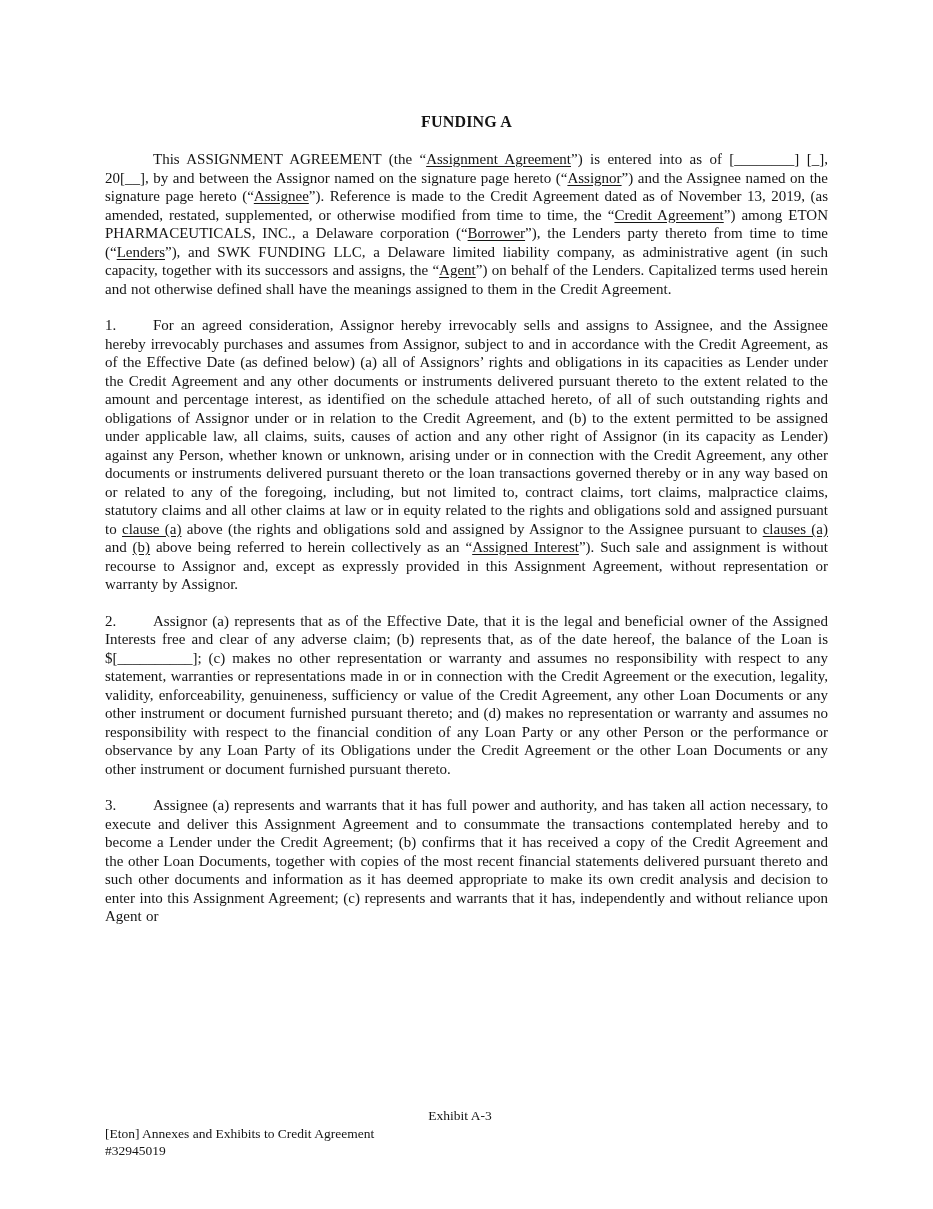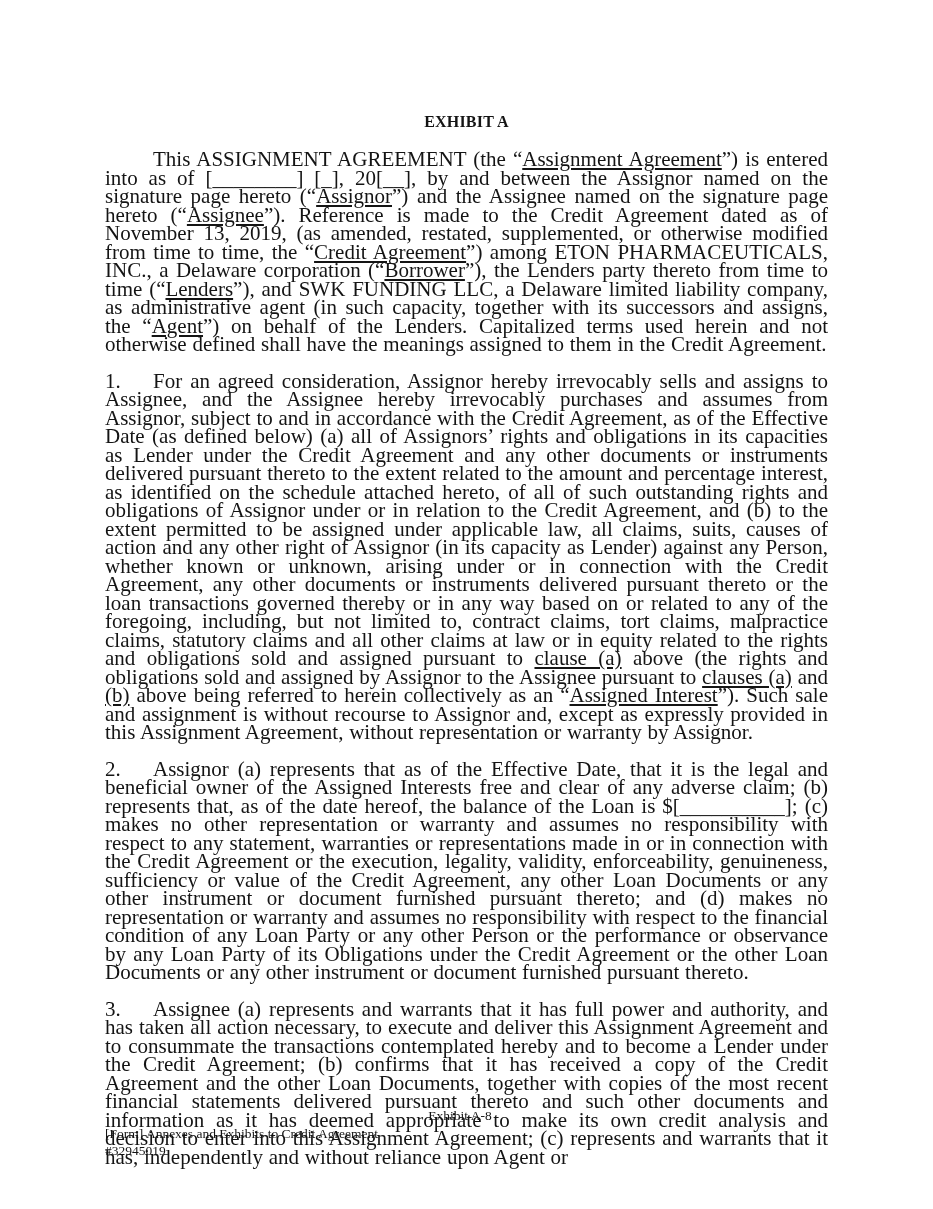--- a/index.html
+++ b/index.html
@@ -28,21 +28,21 @@
     letter-spacing: 0.2px;
   }
   .subtitle {
     text-align: center;
     font-weight: bold;
     font-size: 15px;
     line-height: 19px;
     margin-bottom: 24px;
   }
   .para {
-    font-size: 21px;
+    font-size: 15px;
     line-height: 18.5px;
     text-align: justify;
     margin-bottom: 18px;
     word-spacing: 0.5px;
   }
   .para.indent { text-indent: 48px; }
   .para-num {
     display: inline-block;
     width: 48px;
     text-indent: 0;
@@ -62,27 +62,27 @@
     top: 1126px;
     left: 105px;
     font-size: 13.5px;
     line-height: 16.5px;
   }
 </style>
 </head>
 <body>
 
 <div class="page">
-  <div class="title">EXHIBIT A</div>
+  <div class="title">FUNDING A</div>
   <div id="doc-body">
       <p class="para indent"><span>This ASSIGNMENT AGREEMENT (the “</span><span class="u">Assignment Agreement</span><span>”) is entered into as of [________] [_], 20[__], by and between the Assignor named on the signature page hereto (“</span><span class="u">Assignor</span><span>”) and the Assignee named on the signature page hereto (“</span><span class="u">Assignee</span><span>”).  Reference is made to the Credit Agreement dated as of November 13, 2019, (as amended, restated, supplemented, or otherwise modified from time to time, the “</span><span class="u">Credit Agreement</span><span>”) among ETON PHARMACEUTICALS, INC., a Delaware corporation (“</span><span class="u">Borrower</span><span>”), the Lenders party thereto from time to time (“</span><span class="u">Lenders</span><span>”), and SWK FUNDING LLC, a Delaware limited liability company, as administrative agent (in such capacity, together with its successors and assigns, the “</span><span class="u">Agent</span><span>”) on behalf of the Lenders.  Capitalized terms used herein and not otherwise defined shall have the meanings assigned to them in the Credit Agreement.</span></p>
       <p class="para"><span class="para-num">1.</span><span>For an agreed consideration, Assignor hereby irrevocably sells and assigns to Assignee, and the Assignee hereby irrevocably purchases and assumes from Assignor, subject to and in accordance with the Credit Agreement, as of the Effective Date (as defined below) (a) all of Assignors’ rights and obligations in its capacities as Lender under the Credit Agreement and any other documents or instruments delivered pursuant thereto to the extent related to the amount and percentage interest, as identified on the schedule attached hereto, of all of such outstanding rights and obligations of Assignor under or in relation to the Credit Agreement, and (b) to the extent permitted to be assigned under applicable law, all claims, suits, causes of action and any other right of Assignor (in its capacity as Lender) against any Person, whether known or unknown, arising under or in connection with the Credit Agreement, any other documents or instruments delivered pursuant thereto or the loan transactions governed thereby or in any way based on or related to any of the foregoing, including, but not limited to, contract claims, tort claims, malpractice claims, statutory claims and all other claims at law or in equity related to the rights and obligations sold and assigned pursuant to </span><span class="u">clause (a)</span><span> above (the rights and obligations sold and assigned by Assignor to the Assignee pursuant to </span><span class="u">clauses (a)</span><span> and </span><span class="u">(b)</span><span> above being referred to herein collectively as an “</span><span class="u">Assigned Interest</span><span>”).  Such sale and assignment is without recourse to Assignor and, except as expressly provided in this Assignment Agreement, without representation or warranty by Assignor.</span></p>
       <p class="para"><span class="para-num">2.</span><span>Assignor (a) represents that as of the Effective Date, that it is the legal and beneficial owner of the Assigned Interests free and clear of any adverse claim; (b) represents that, as of the date hereof, the balance of the Loan is $[__________]; (c) makes no other representation or warranty and assumes no responsibility with respect to any statement, warranties or representations made in or in connection with the Credit Agreement or the execution, legality, validity, enforceability, genuineness, sufficiency or value of the Credit Agreement, any other Loan Documents or any other instrument or document furnished pursuant thereto; and (d) makes no representation or warranty and assumes no responsibility with respect to the financial condition of any Loan Party or any other Person or the performance or observance by any Loan Party of its Obligations under the Credit Agreement or the other Loan Documents or any other instrument or document furnished pursuant thereto.</span></p>
       <p class="para"><span class="para-num">3.</span><span>Assignee (a) represents and warrants that it has full power and authority, and has taken all action necessary, to execute and deliver this Assignment Agreement and to consummate the transactions contemplated hereby and to become a Lender under the Credit Agreement; (b) confirms that it has received a copy of the Credit Agreement and the other Loan Documents, together with copies of the most recent financial statements delivered pursuant thereto and such other documents and information as it has deemed appropriate to make its own credit analysis and decision to enter into this Assignment Agreement; (c) represents and warrants that it has, independently and without reliance upon Agent or</span></p>
     </div>
 </div>
 
-<div class="footer-center">Exhibit A-8</div>
+<div class="footer-center">Exhibit A-3</div>
 
 <div class="footer-left">
-  <div>[Form] Annexes and Exhibits to Credit Agreement</div>
+  <div>[Eton] Annexes and Exhibits to Credit Agreement</div>
   <div>#32945019</div>
 </div>
 
 </body></html>

